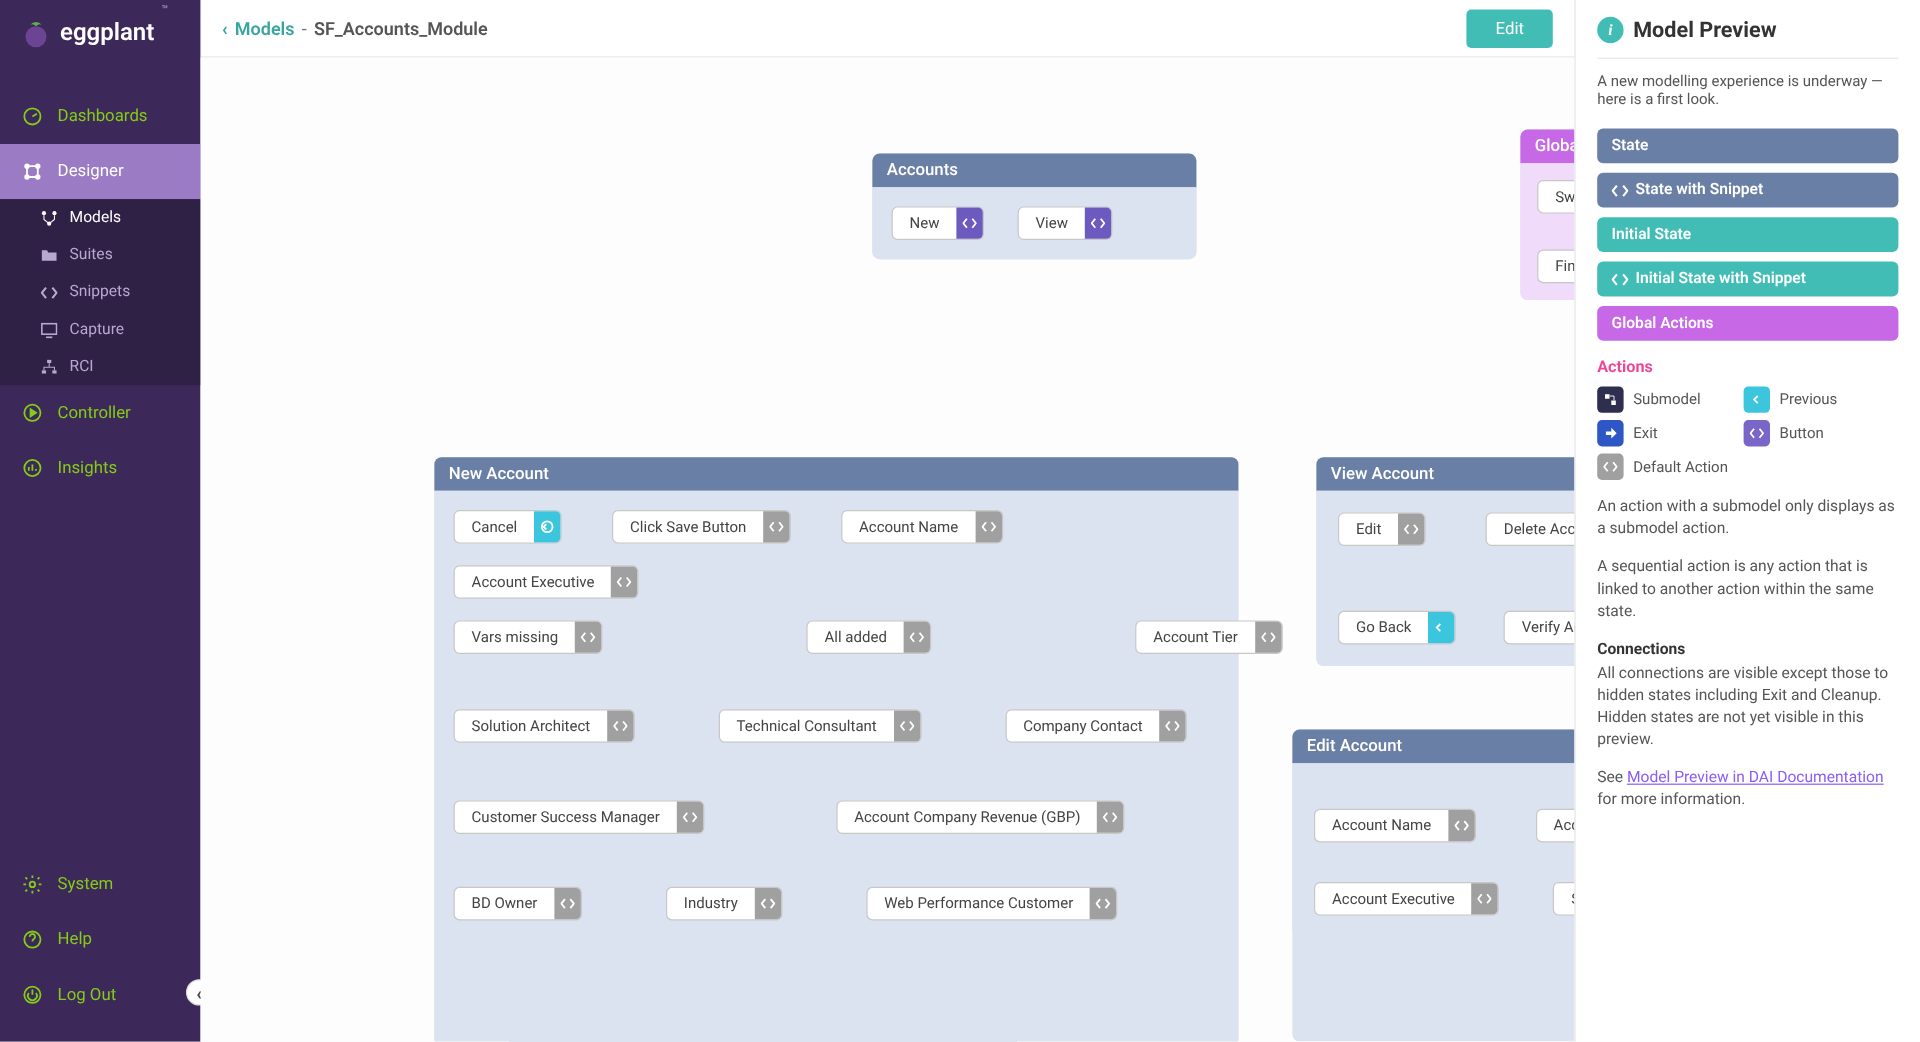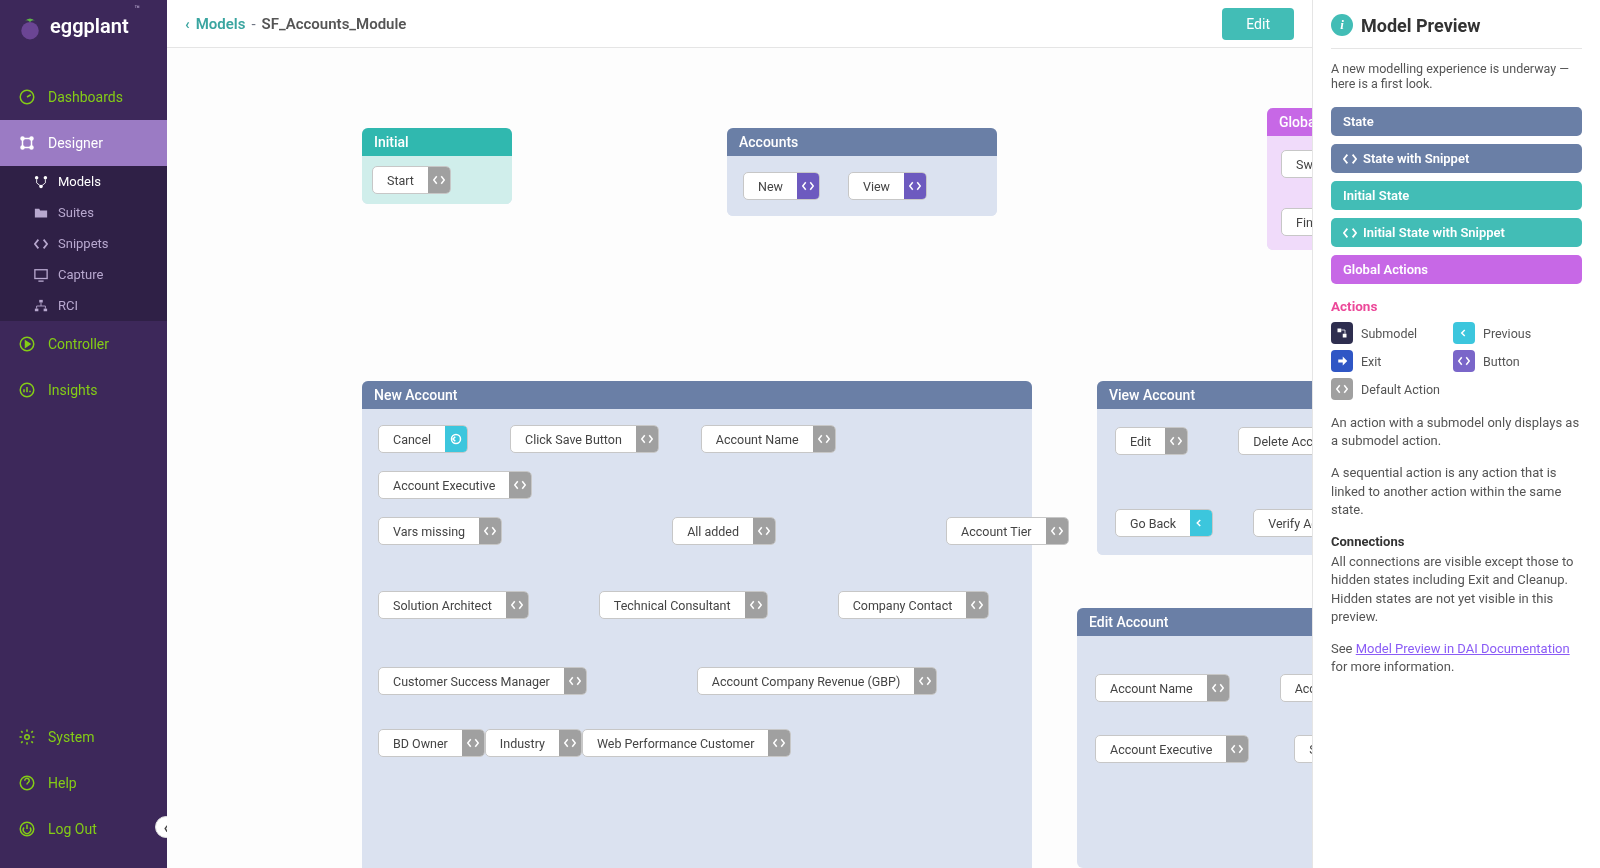--- a/index.html
+++ b/index.html
@@ -233,33 +233,20 @@
       <path d="M470 395 Q470 430 500 450" stroke="#b0b0b0" fill="none" marker-end="url(#arr)"></path>
       <path d="M300 395 Q300 430 310 450" stroke="#b0b0b0" fill="none" marker-end="url(#arr)"></path>
       <path d="M750 145 Q850 240 930 335" stroke="#b0b0b0" fill="none" marker-end="url(#arr)"></path>
       <path d="M835 390 Q800 260 790 150" stroke="#b0b0b0" fill="none" marker-end="url(#arr)"></path>
       <path d="M990 395 Q1005 440 990 495" stroke="#b0b0b0" fill="none" marker-end="url(#arr)"></path>
       <path d="M1015 510 Q1050 545 1050 560" stroke="#b0b0b0" fill="none" marker-end="url(#arr)"></path>
       <path d="M830 455 Q870 455 920 455" stroke="#b0b0b0" fill="none" marker-end="url(#arr)"></path>
     </svg>
     <div class="canvas">
 
-      <div class="node-box" style="left:195px;top:80px;width:150px">
-        <div class="node-header hdr-teal">Initial</div>
-        <div class="node-body teal-body">
-          <div class="action">
-              <span class="lbl">Start</span>
-              <span class="tag">
-                <svg viewBox="0 0 16 16" fill="none" stroke="#fff" stroke-width="2">
-                  <path d="M5 3L1 8l4 5M11 3l4 5-4 5"></path>
-                </svg>
-              </span>
-            </div>
-        </div>
-      </div>
 
       <div class="node-box" style="left:560px;top:80px;width:270px">
         <div class="node-header hdr-blue">Accounts</div>
         <div class="node-body" style="padding:16px">
           <div class="action">
               <span class="lbl">New</span>
               <span class="tag purple">
                 <svg viewBox="0 0 16 16" fill="none" stroke="#fff" stroke-width="2">
                   <path d="M5 3L1 8l4 5M11 3l4 5-4 5"></path>
                 </svg>
@@ -387,21 +374,21 @@
               </div>
             <div class="action">
                 <span class="lbl">Account Company Revenue (GBP)</span>
                 <span class="tag">
                   <svg viewBox="0 0 16 16" fill="none" stroke="#fff" stroke-width="2">
                     <path d="M5 3L1 8l4 5M11 3l4 5-4 5"></path>
                   </svg>
                 </span>
               </div>
           </div>
-          <div style="width:100%;display:flex;margin-top:16px">
+          <div style="width:100%;display:flex;gap:70px;margin-top:26px">
             <div class="action">
                 <span class="lbl">BD Owner</span>
                 <span class="tag">
                   <svg viewBox="0 0 16 16" fill="none" stroke="#fff" stroke-width="2">
                     <path d="M5 3L1 8l4 5M11 3l4 5-4 5"></path>
                   </svg>
                 </span>
               </div>
             <div class="action">
                 <span class="lbl">Industry</span>

